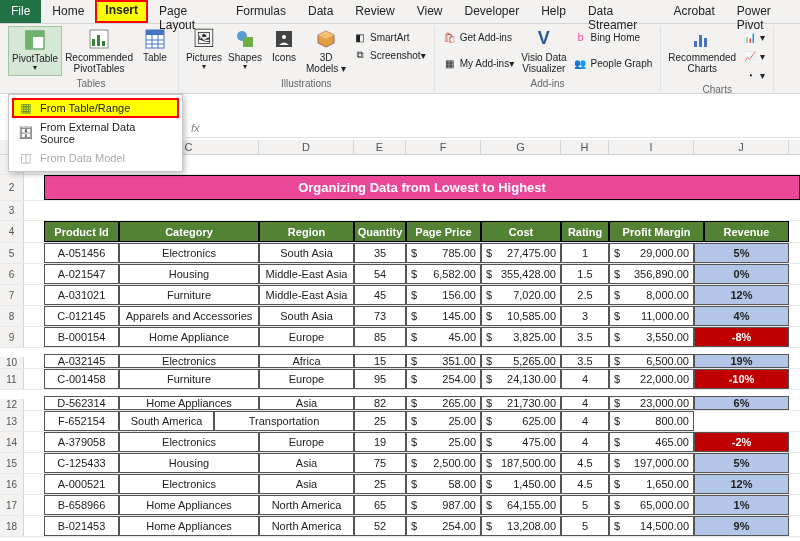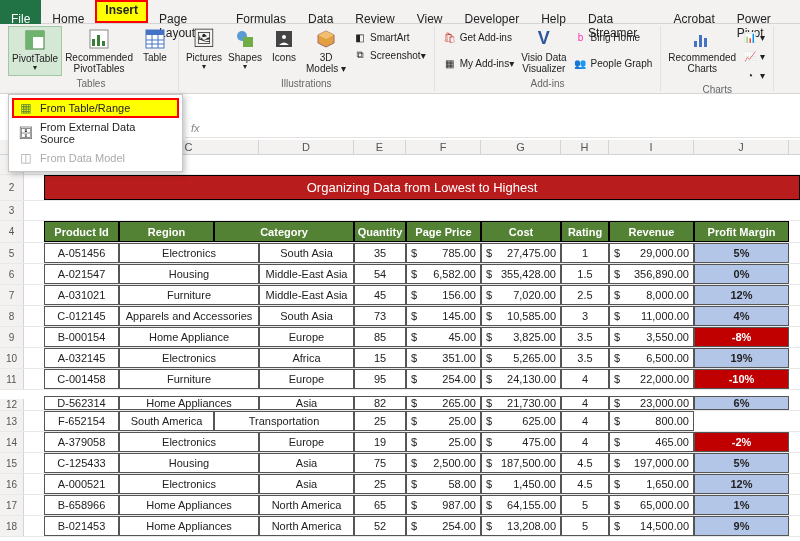--- a/index.html
+++ b/index.html
@@ -1,18 +1,18 @@
 <!DOCTYPE html>
 <html><head>
 <meta charset="utf-8">
 <style>
 *{box-sizing:border-box;margin:0;padding:0;font-family:"Segoe UI",Arial,sans-serif}
 body{background:#fff;font-size:11px;color:#222;width:800px;overflow:hidden}
 .tabs{display:flex;background:#f3f2f1;border-bottom:1px solid #d4d4d4;height:24px;align-items:stretch;font-size:12px}
-.tab{padding:11px 10px;cursor:pointer;border:1px solid transparent}
+.tab{padding:3px 10px;cursor:pointer;border:1px solid transparent}
 .tab.file{background:#217346;color:#fff;font-weight:400}
 .tab.active{background:#ffff00;border:2px solid #ff0000;font-weight:600;padding:1px 8px}
 .ribbon{display:flex;background:#f3f2f1;border-bottom:1px solid #d4d4d4;height:70px;padding:2px 4px}
 .grp{display:flex;flex-direction:column;border-right:1px solid #e1e1e1;padding:0 4px;height:100%}
 .grp-items{display:flex;flex:1;align-items:flex-start}
 .grp-label{text-align:center;font-size:10px;color:#666;padding-bottom:2px}
 .btn-lg{display:flex;flex-direction:column;align-items:center;padding:2px 3px;cursor:pointer;font-size:10px;line-height:1.1;text-align:center;min-width:38px}
 .btn-lg .ic{width:22px;height:22px;margin-bottom:2px;display:flex;align-items:center;justify-content:center;font-size:18px}
 .btn-lg.selected{background:#d4e8d5;border:1px solid #a0c9a3}
 .btn-sm{display:flex;align-items:center;padding:2px 4px;font-size:10px;cursor:pointer;white-space:nowrap}
@@ -25,21 +25,21 @@
 .dd-item .ic{width:16px;height:14px;margin-right:6px;display:inline-flex;align-items:center;justify-content:center;font-size:12px}
 .fx-bar{position:absolute;top:118px;left:185px;right:0;height:20px;display:flex;align-items:center;background:#fff;border-bottom:1px solid #e1e1e1;z-index:5}
 .fx-bar .fx{font-style:italic;color:#888;font-size:11px;padding:0 6px}
 .sheet{margin-top:46px}
 .col-heads{display:flex;background:#f3f2f1;border-bottom:1px solid #d4d4d4}
 .rh{width:24px;border-right:1px solid #d4d4d4}
 .ch{border-right:1px solid #d4d4d4;text-align:center;font-size:11px;color:#555;padding:1px 0}
 .row{display:flex;border-bottom:1px solid #e8e8e8;height:20px;align-items:stretch}
 .rn{width:24px;text-align:center;font-size:10px;color:#555;background:#f3f2f1;border-right:1px solid #d4d4d4;display:flex;align-items:center;justify-content:center}
 .c-B{width:75px}.c-C{width:140px}.c-D{width:95px}.c-E{width:52px}.c-F{width:75px}.c-G{width:80px}.c-H{width:48px}.c-I{width:85px}.c-J{width:95px}
-.title-band{background:#b91c1c;color:#fff;font-weight:400;font-size:13px;display:flex;align-items:center;justify-content:center;height:100%;flex:1;border:1px solid #000}
+.title-band{background:#ec4899;color:#fff;font-weight:700;font-size:13px;display:flex;align-items:center;justify-content:center;height:100%;flex:1;border:1px solid #000}
 .hdr{background:#548235;color:#fff;font-weight:600;text-align:center;display:flex;align-items:center;justify-content:center;font-size:11px;border:1px solid #000}
 .td{border:1px solid #555;display:flex;align-items:center;padding:0 4px;font-size:11px;background:#fff}
 .td.c{justify-content:center}
 .td.pm{background:#b4c6e7;font-weight:600}
 .td.neg{background:#c00000;color:#fff;font-weight:600}
 .money{display:flex;justify-content:space-between;width:100%}
 svg{display:block}
 </style>
 </head>
 <body>
@@ -239,28 +239,28 @@
       <div style="width:20px"></div>
       <div class="title-band">Organizing Data from Lowest to Highest</div>
     </div>
   <div class="row">
       <div class="rn">3</div>
     </div>
   <div class="row" style="height:22px">
     <div class="rn">4</div>
       <div style="width:20px"></div>
     <div class="hdr c-B">Product Id</div>
+    <div class="hdr c-C">Category</div>
     <div class="hdr c-D">Region</div>
-    <div class="hdr c-C">Category</div>
     <div class="hdr c-E">Quantity</div>
     <div class="hdr c-F">Page Price</div>
     <div class="hdr c-G">Cost</div>
     <div class="hdr c-H">Rating</div>
+    <div class="hdr c-J">Profit Margin</div>
     <div class="hdr c-I">Revenue</div>
-    <div class="hdr c-J">Profit Margin</div>
   </div>
   <div id="data-rows">
       <div class="row" style="height: 21px;">
         <div class="rn">5</div>
         <div style="width:20px"></div>
         <div class="td c c-B">A-051456</div>
         <div class="td c c-C">Electronics</div>
         <div class="td c c-D">South Asia</div>
         <div class="td c c-E">35</div>
         <div class="td c-F">
@@ -389,21 +389,21 @@
         </div>
         <div class="td c c-H">3.5</div>
         <div class="td c-I">
           <span class="money">
             <span>$</span>
             <span> 3,550.00</span>
           </span>
         </div>
         <div class="td c c-J neg">-8%</div>
       </div>
-      <div class="row" style="height: 21px;">
+      <div class="row" style="height: 21px; align-items: flex-end;">
         <div class="rn">10</div>
         <div style="width:20px"></div>
         <div class="td c c-B">A-032145</div>
         <div class="td c c-C">Electronics</div>
         <div class="td c c-D">Africa</div>
         <div class="td c c-E">15</div>
         <div class="td c-F">
           <span class="money">
             <span>$</span>
             <span>351.00</span>

